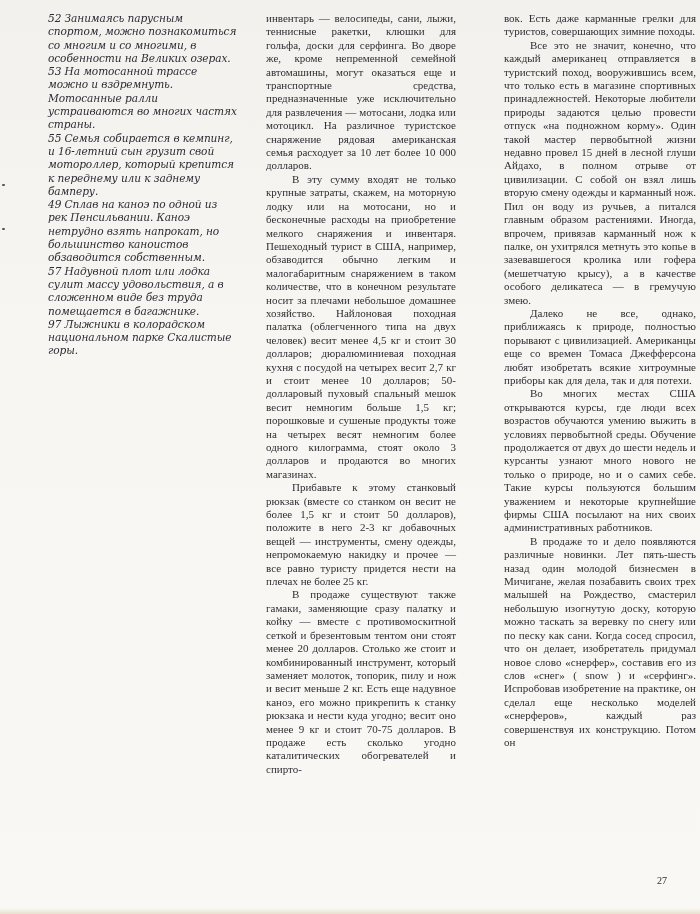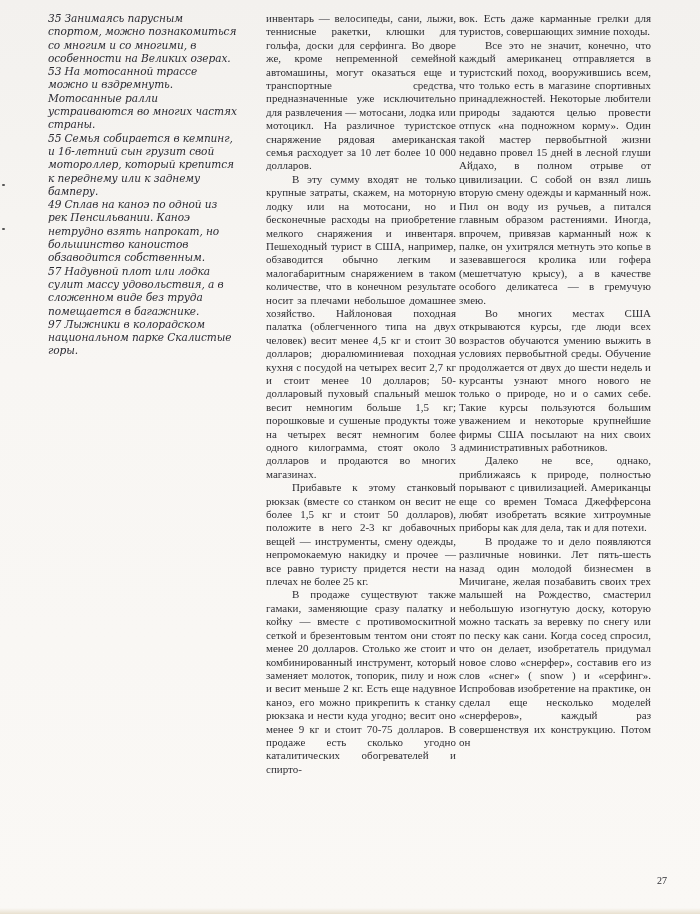--- a/index.html
+++ b/index.html
@@ -52,21 +52,21 @@
     position: absolute;
     top: 12px;
     width: 190px;
     font-family: "Liberation Serif", serif;
     font-size: 11px;
     line-height: 13.4px;
     color: #2e2e34;
     text-align: justify;
   }
   .col-mid { left: 266px; }
-  .col-right { left: 459px; width: 192px; }
+  .col-right { left: 504px; width: 192px; }
   .para {
     margin: 0;
     text-indent: 26px;
     hyphens: manual;
   }
   .para.cont { text-indent: 0; }
   .page-number {
     position: absolute;
     left: 657px;
     top: 875px;
@@ -77,39 +77,39 @@
 </style>
 </head>
 <body>
 
 <div class="page">
 
   <div class="margin-mark" style="left:2px; top:184px;"></div>
   <div class="margin-mark" style="left:2px; top:228px;"></div>
 
   <div class="captions">
-    <p class="caption">35 Занимаясь парусным спортом, можно познакомиться со многим и со многими, в особенности на Великих озерах.</p>
+    <p class="caption">52 Занимаясь парусным спортом, можно познакомиться со многим и со многими, в особенности на Великих озерах.</p>
     <p class="caption">53 На мотосанной трассе можно и вздремнуть. Мотосанные ралли устраиваются во многих частях страны.</p>
     <p class="caption">55 Семья собирается в кемпинг, и 16-летний сын грузит свой мотороллер, который крепится к переднему или к заднему бамперу.</p>
     <p class="caption">49 Сплав на каноэ по одной из рек Пенсильвании. Каноэ нетрудно взять напрокат, но большинство каноистов обзаводится собственным.</p>
     <p class="caption">57 Надувной плот или лодка сулит массу удовольствия, а в сложенном виде без труда помещается в багажнике.</p>
     <p class="caption">97 Лыжники в колорадском национальном парке Скалистые горы.</p>
   </div>
 
   <div class="col col-mid">
     <p class="para cont">инвентарь — велосипеды, сани, лыжи, теннисные ракетки, клюшки для гольфа, доски для серфинга. Во дворе же, кроме непременной семейной автомашины, могут оказаться еще и транспортные средства, предназначенные уже исключительно для развлечения — мотосани, лодка или мотоцикл. На различное туристское снаряжение рядовая американская семья расходует за 10 лет более 10 000 долларов.</p>
     <p class="para">В эту сумму входят не только крупные затраты, скажем, на моторную лодку или на мотосани, но и бесконечные расходы на приобретение мелкого снаряжения и инвентаря. Пешеходный турист в США, например, обзаводится обычно легким и малогабаритным снаряжением в таком количестве, что в конечном результате носит за плечами небольшое домашнее хозяйство. Найлоновая походная палатка (облегченного типа на двух человек) весит менее 4,5 кг и стоит 30 долларов; дюралюминиевая походная кухня с посудой на четырех весит 2,7 кг и стоит менее 10 долларов; 50-долларовый пуховый спальный мешок весит немногим больше 1,5 кг; порошковые и сушеные продукты тоже на четырех весят немногим более одного килограмма, стоят около 3 долларов и продаются во многих магазинах.</p>
     <p class="para">Прибавьте к этому станковый рюкзак (вместе со станком он весит не более 1,5 кг и стоит 50 долларов), положите в него 2-3 кг добавочных вещей — инструменты, смену одежды, непромокаемую накидку и прочее — все равно туристу придется нести на плечах не более 25 кг.</p>
     <p class="para">В продаже существуют также гамаки, заменяющие сразу палатку и койку — вместе с противомоскитной сеткой и брезентовым тентом они стоят менее 20 долларов. Столько же стоит и комбинированный инструмент, который заменяет молоток, топорик, пилу и нож и весит меньше 2 кг. Есть еще надувное каноэ, его можно прикрепить к станку рюкзака и нести куда угодно; весит оно менее 9 кг и стоит 70-75 долларов. В продаже есть сколько угодно каталитических обогревателей и спирто-</p>
   </div>
 
   <div class="col col-right">
     <p class="para cont">вок. Есть даже карманные грелки для туристов, совершающих зимние походы.</p>
     <p class="para">Все это не значит, конечно, что каждый американец отправляется в туристский поход, вооружившись всем, что только есть в магазине спортивных принадлежностей. Некоторые любители природы задаются целью провести отпуск «на подножном корму». Один такой мастер первобытной жизни недавно провел 15 дней в лесной глуши Айдахо, в полном отрыве от цивилизации. С собой он взял лишь вторую смену одежды и карманный нож. Пил он воду из ручьев, а питался главным образом растениями. Иногда, впрочем, привязав карманный нож к палке, он ухитрялся метнуть это копье в зазевавшегося кролика или гофера (мешетчатую крысу), а в качестве особого деликатеса — в гремучую змею.</p>
+    <p class="para">Далеко не все, однако, приближаясь к природе, полностью порывают с цивилизацией. Американцы еще со времен Томаса Джефферсона любят изобретать всякие хитроумные приборы как для дела, так и для потехи.</p>
     <p class="para">Во многих местах США открываются курсы, где люди всех возрастов обучаются умению выжить в условиях первобытной среды. Обучение продолжается от двух до шести недель и курсанты узнают много нового не только о природе, но и о самих себе. Такие курсы пользуются большим уважением и некоторые крупнейшие фирмы США посылают на них своих административных работников.</p>
-    <p class="para">Далеко не все, однако, приближаясь к природе, полностью порывают с цивилизацией. Американцы еще со времен Томаса Джефферсона любят изобретать всякие хитроумные приборы как для дела, так и для потехи.</p>
     <p class="para">В продаже то и дело появляются различные новинки. Лет пять-шесть назад один молодой бизнесмен в Мичигане, желая позабавить своих трех малышей на Рождество, смастерил небольшую изогнутую доску, которую можно таскать за веревку по снегу или по песку как сани. Когда сосед спросил, что он делает, изобретатель придумал новое слово «снерфер», составив его из слов «снег» ( snow ) и «серфинг». Испробовав изобретение на практике, он сделал еще несколько моделей «снерферов», каждый раз совершенствуя их конструкцию. Потом он</p>
   </div>
 
   <div class="page-number">27</div>
 
   <div class="bottom-shade"></div>
 </div>
 
 </body></html>

